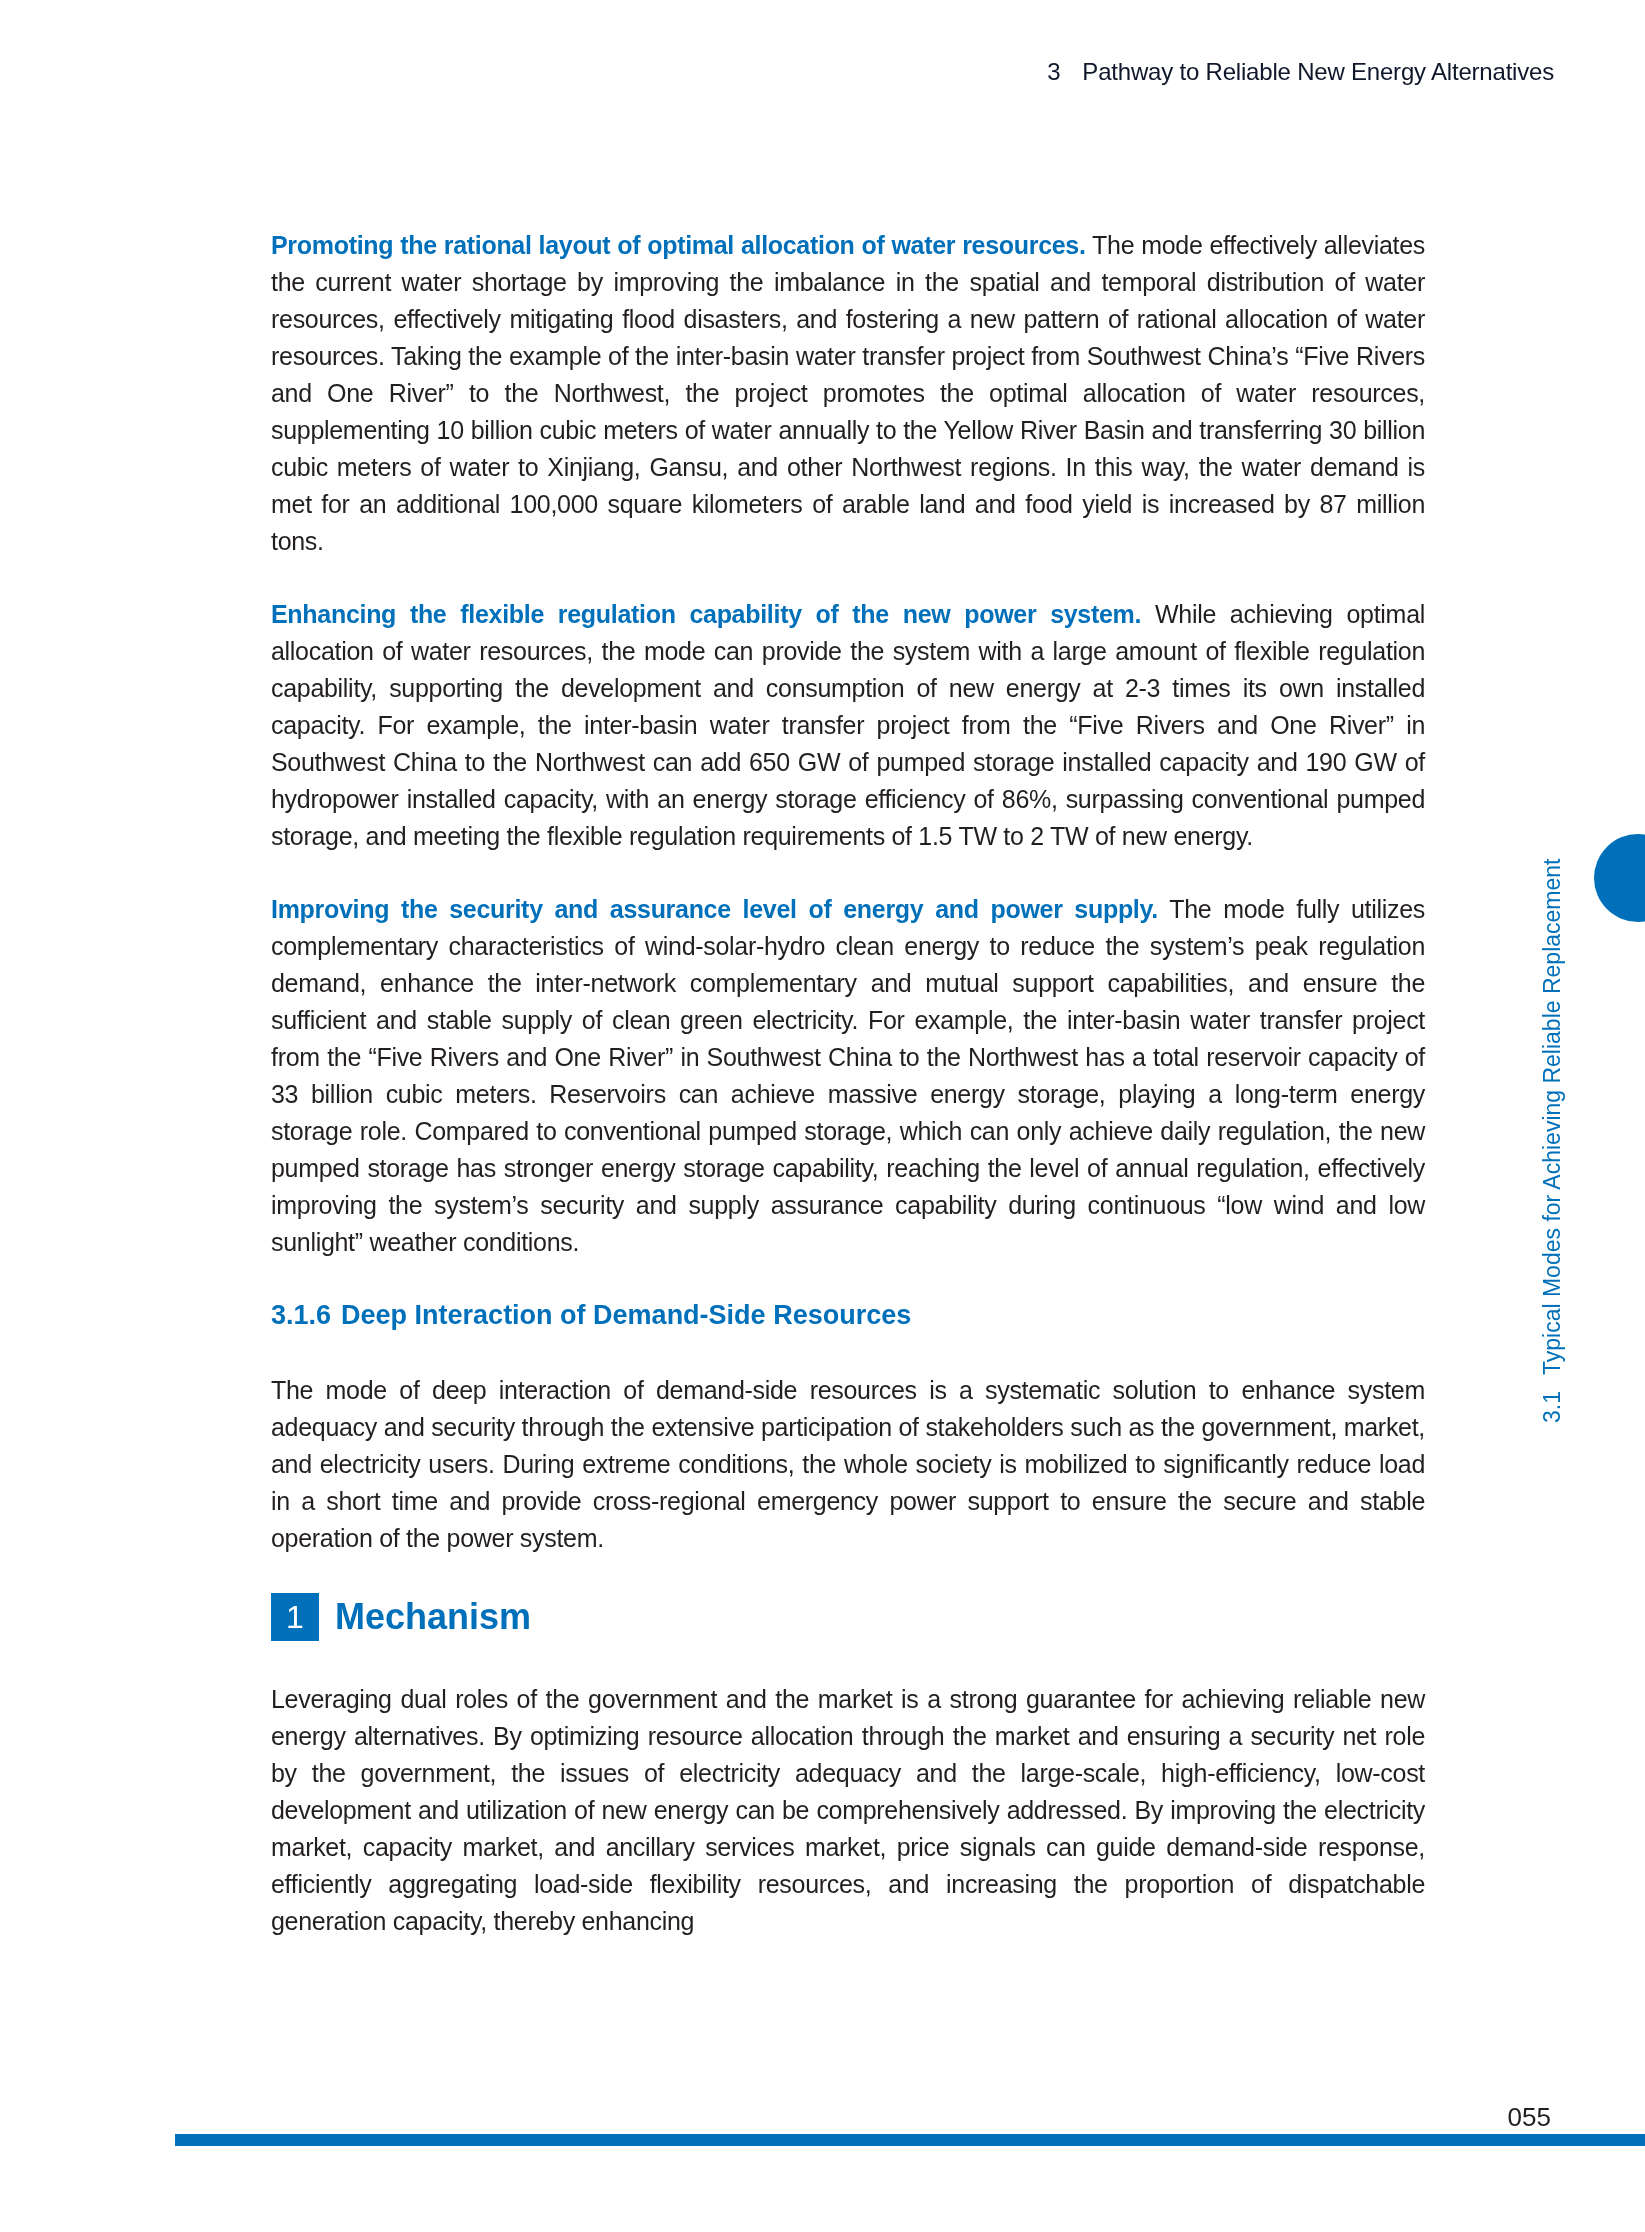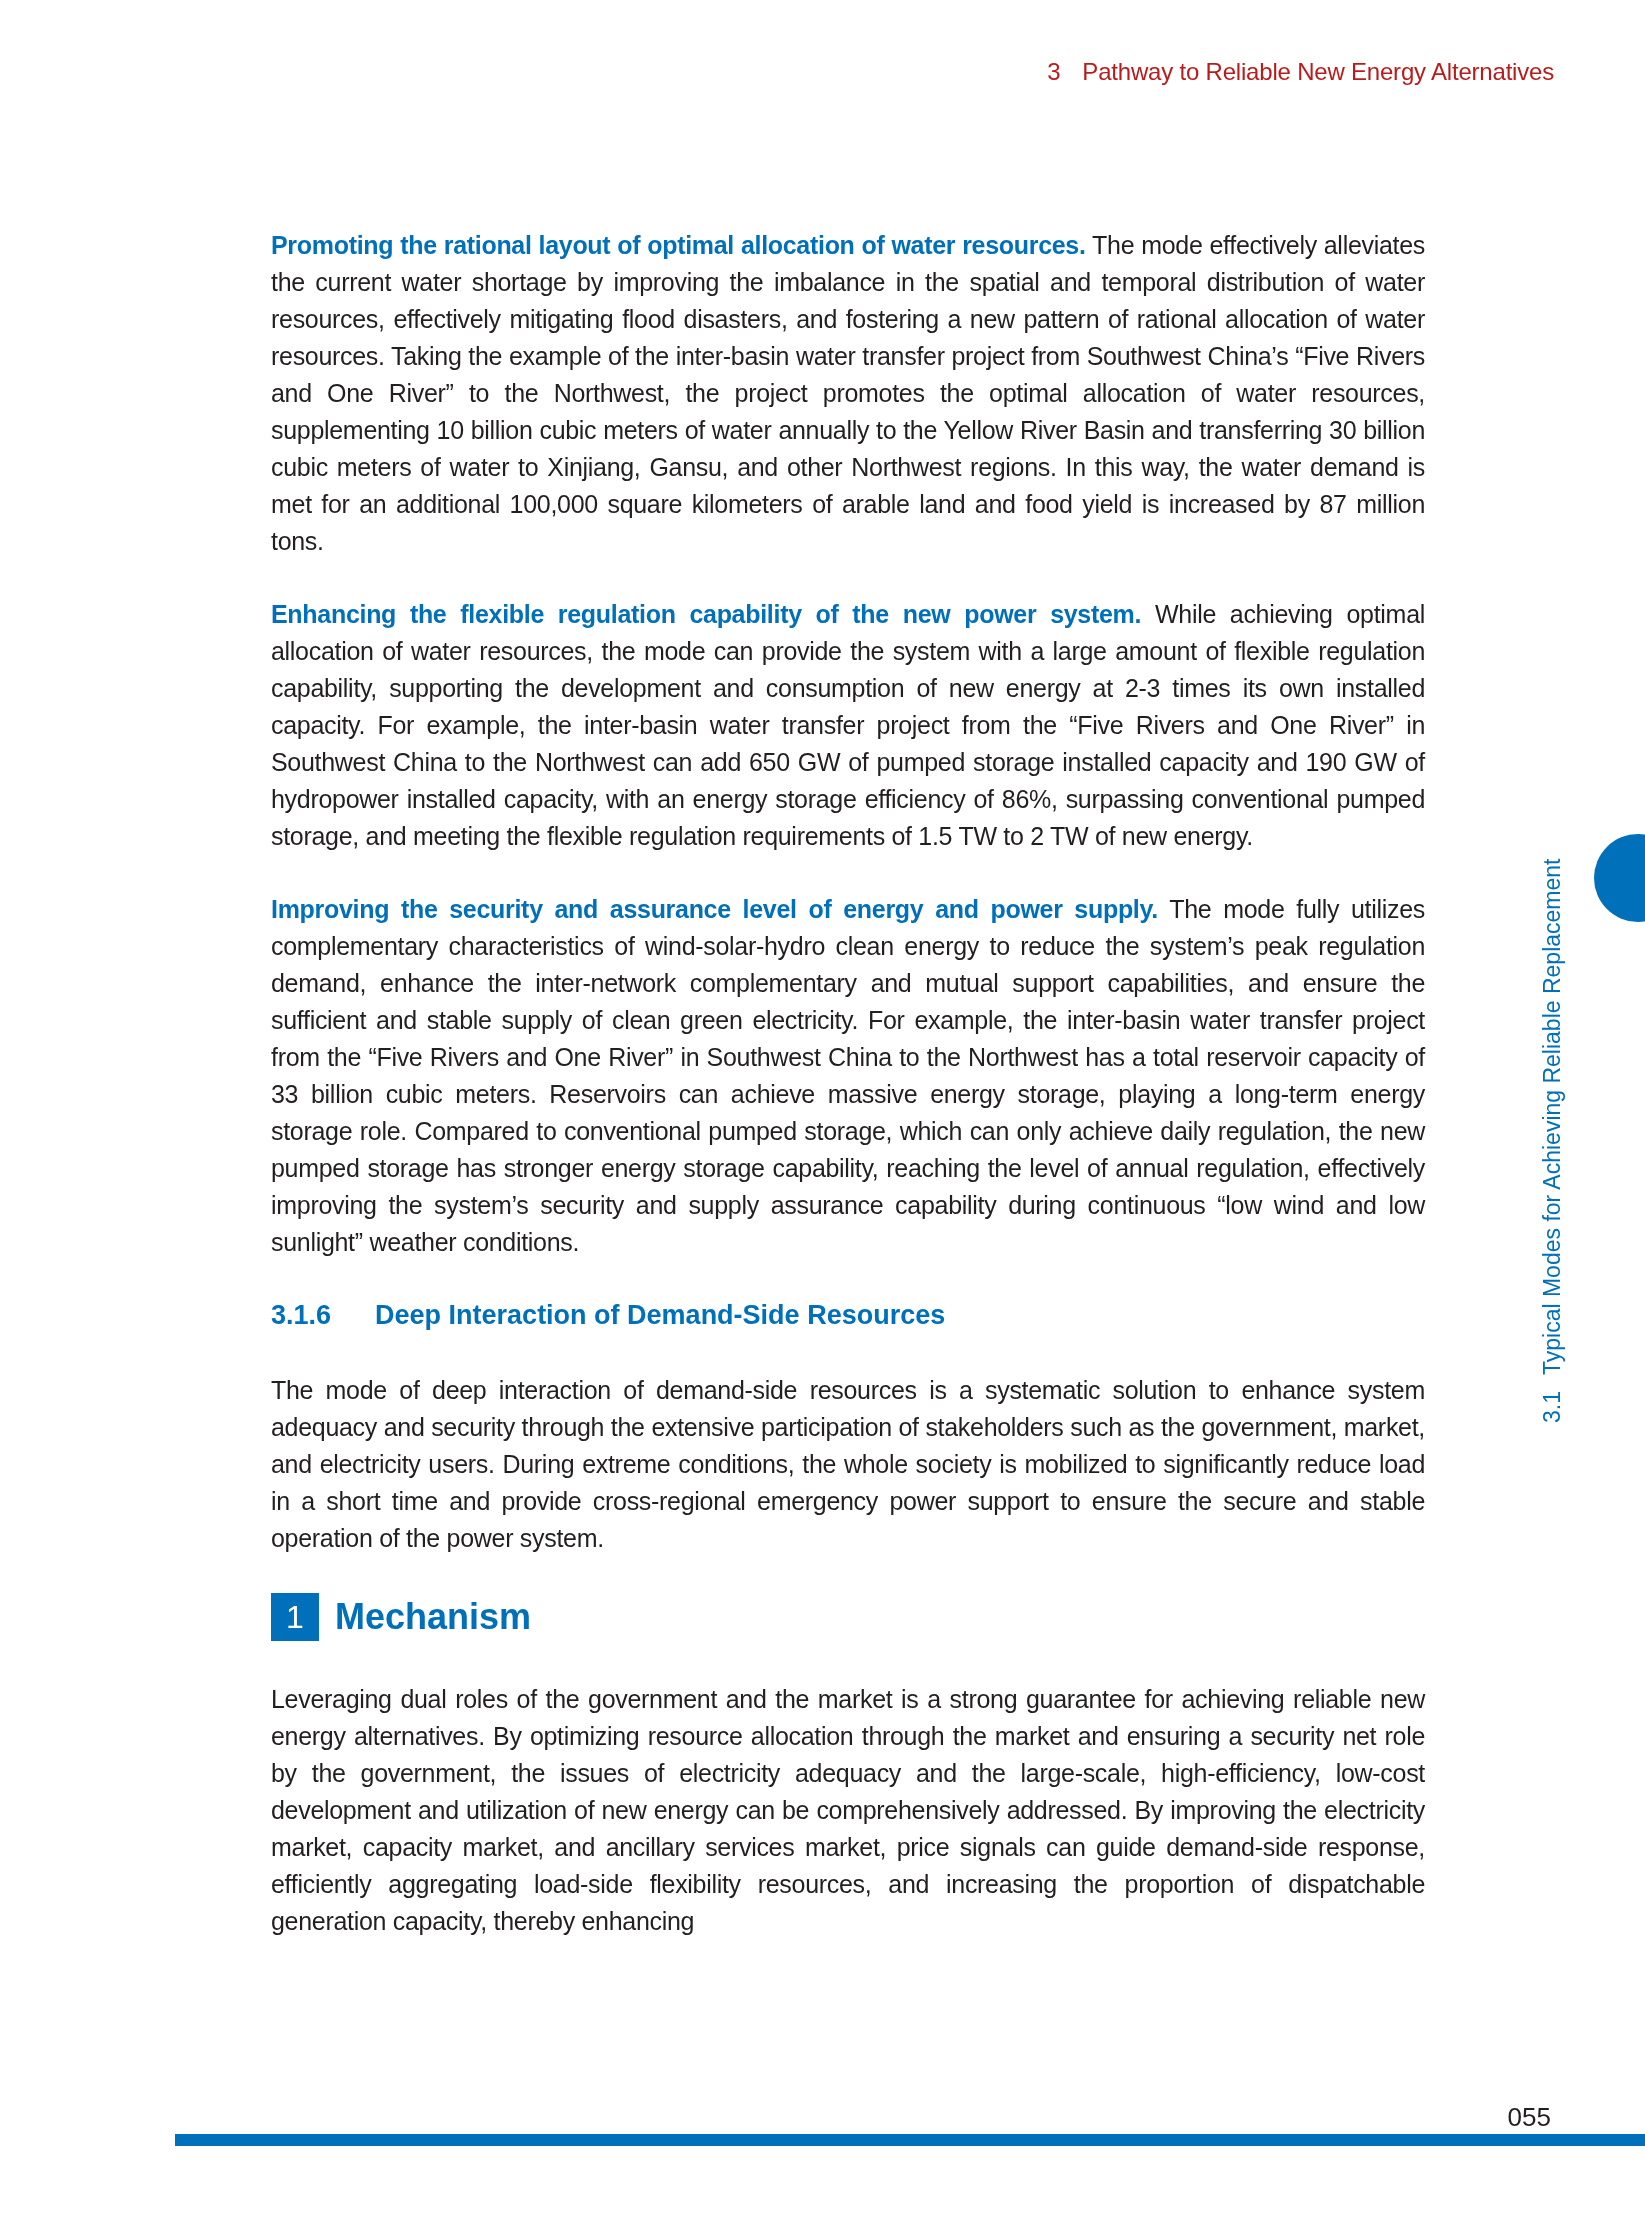--- a/index.html
+++ b/index.html
@@ -1,26 +1,26 @@
 <!DOCTYPE html>
 <html><head>
 <meta charset="utf-8">
 <style>
   html, body { margin: 0; padding: 0; background: #ffffff; }
   body { width: 1646px; height: 2233px; position: relative; overflow: hidden;
          font-family: "Liberation Sans", sans-serif; color: #231f20; }
-  .running-header { position: absolute; top: 58px; right: 92px; font-size: 24px; color: #b91c1c;
+  .running-header { position: absolute; top: 58px; right: 92px; font-size: 24px; color: #0f172a;
                     letter-spacing: -0.2px; white-space: pre; }
   .running-header .num { margin-right: 22px; }
   .content { position: absolute; left: 271px; top: 227px; width: 1154px; }
   .para { font-size: 25px; line-height: 37px; text-align: justify; margin: 0 0 36px 0;
           letter-spacing: -0.3px; }
   .lead { color: #0070ba; font-weight: bold; }
   .section-heading { font-size: 27px; font-weight: bold; color: #0070ba; margin: 2px 0 38px 0; line-height: 37px; }
-  .section-heading .sec-num { margin-right: 44px; }
+  .section-heading .sec-num { margin-right: 10px; }
   .sub-heading { display: flex; align-items: center; margin: 4px 0 40px 0; height: 48px; }
   .num-box { width: 48px; height: 48px; background: #0070ba; color: #fff; font-size: 32px;
              display: flex; align-items: center; justify-content: center; font-weight: normal; }
   .sub-title { color: #0070ba; font-size: 36px; font-weight: bold; margin-left: 16px; }
   .side-label { position: absolute; left: 1539px; top: 1423px; transform-origin: 0 0;
                 transform: rotate(-90deg); font-size: 23px; color: #0070ba; white-space: pre; }
   .side-label .num { margin-right: 16px; }
   .side-tab { position: absolute; left: 1594px; top: 834px; width: 88px; height: 88px;
               border-radius: 50%; background: #0070ba; }
   .page-number { position: absolute; top: 2102px; right: 95px; font-size: 26px; color: #231f20;

